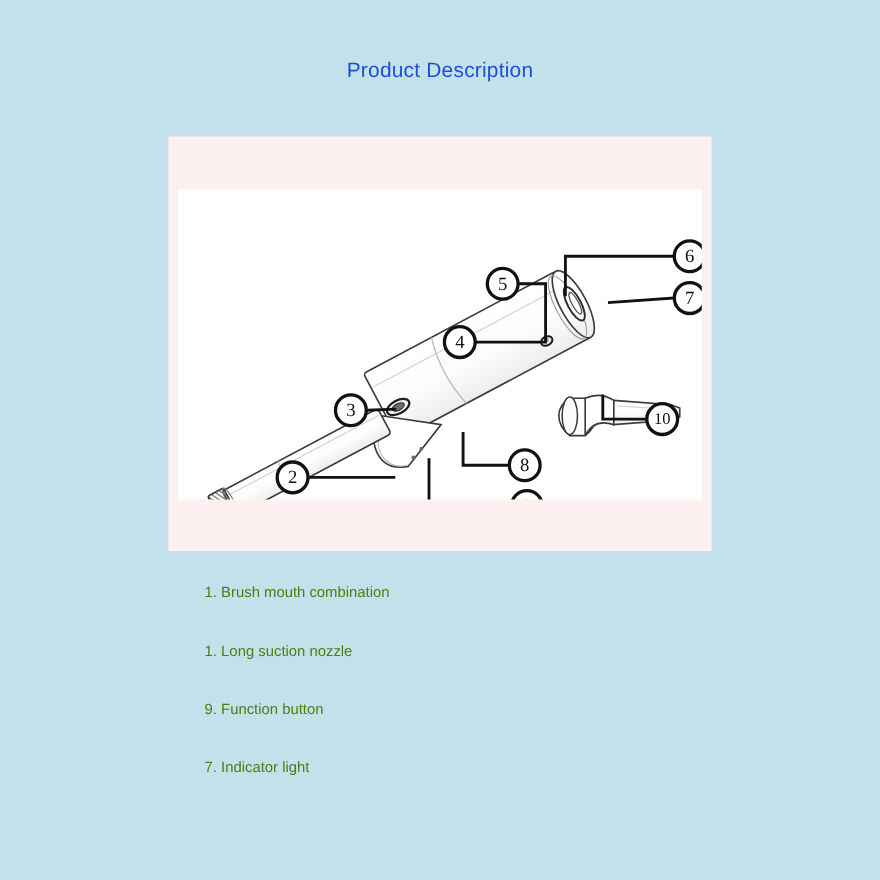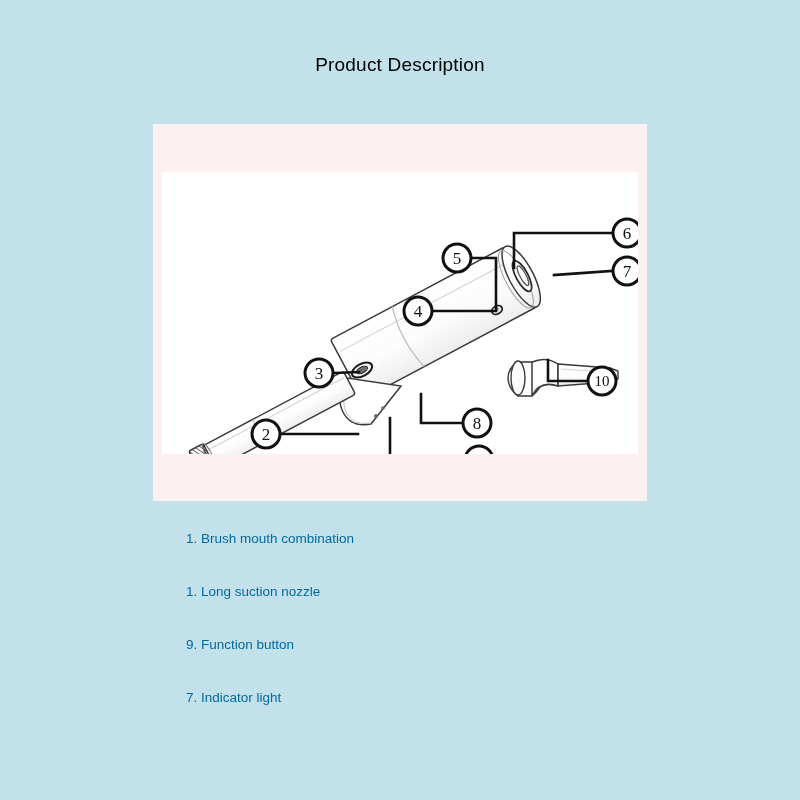--- a/index.html
+++ b/index.html
@@ -14,21 +14,21 @@
     overflow: hidden;
     position: relative;
   }
   #page-title {
     position: absolute;
     top: 54px;
     left: 0;
     width: 800px;
     text-align: center;
     font-size: 19px;
-    color: #000000;
+    color: #1d4ed8;
     letter-spacing: 0.2px;
   }
   #figure-panel {
     position: absolute;
     left: 153px;
     top: 124px;
     width: 494px;
     height: 377px;
     background: #fdf0f0;
   }
@@ -56,21 +56,21 @@
     position: absolute;
     top: 0;
     width: 260px;
   }
   .legend-col.left { left: 186px; }
   .legend-col.right { left: 406px; }
   .legend-item {
     height: 53px;
     line-height: 53px;
     font-size: 13.5px;
-    color: #0369a1;
+    color: #4d7c0f;
     white-space: nowrap;
   }
 </style>
 </head>
 <body>
 
 <div id="page-title">Product Description</div>
 
 <div id="figure-panel">
   <div id="figure-inner">

